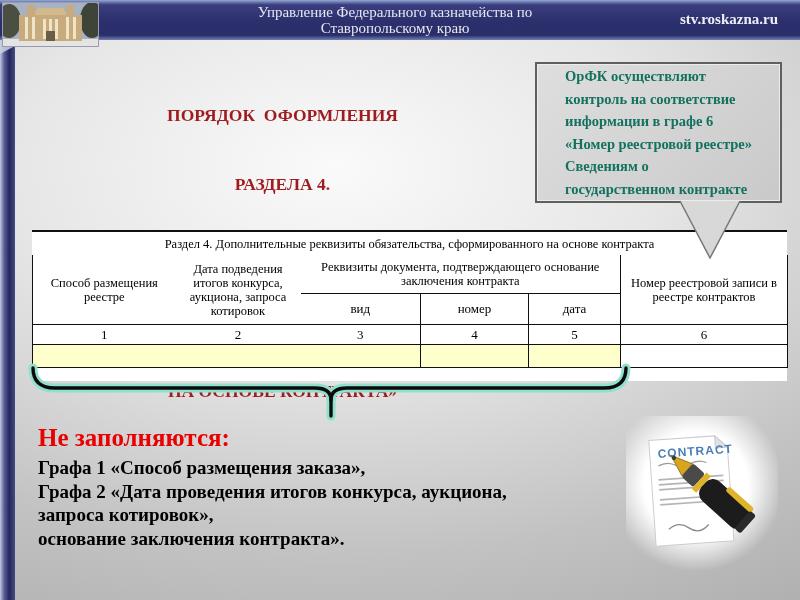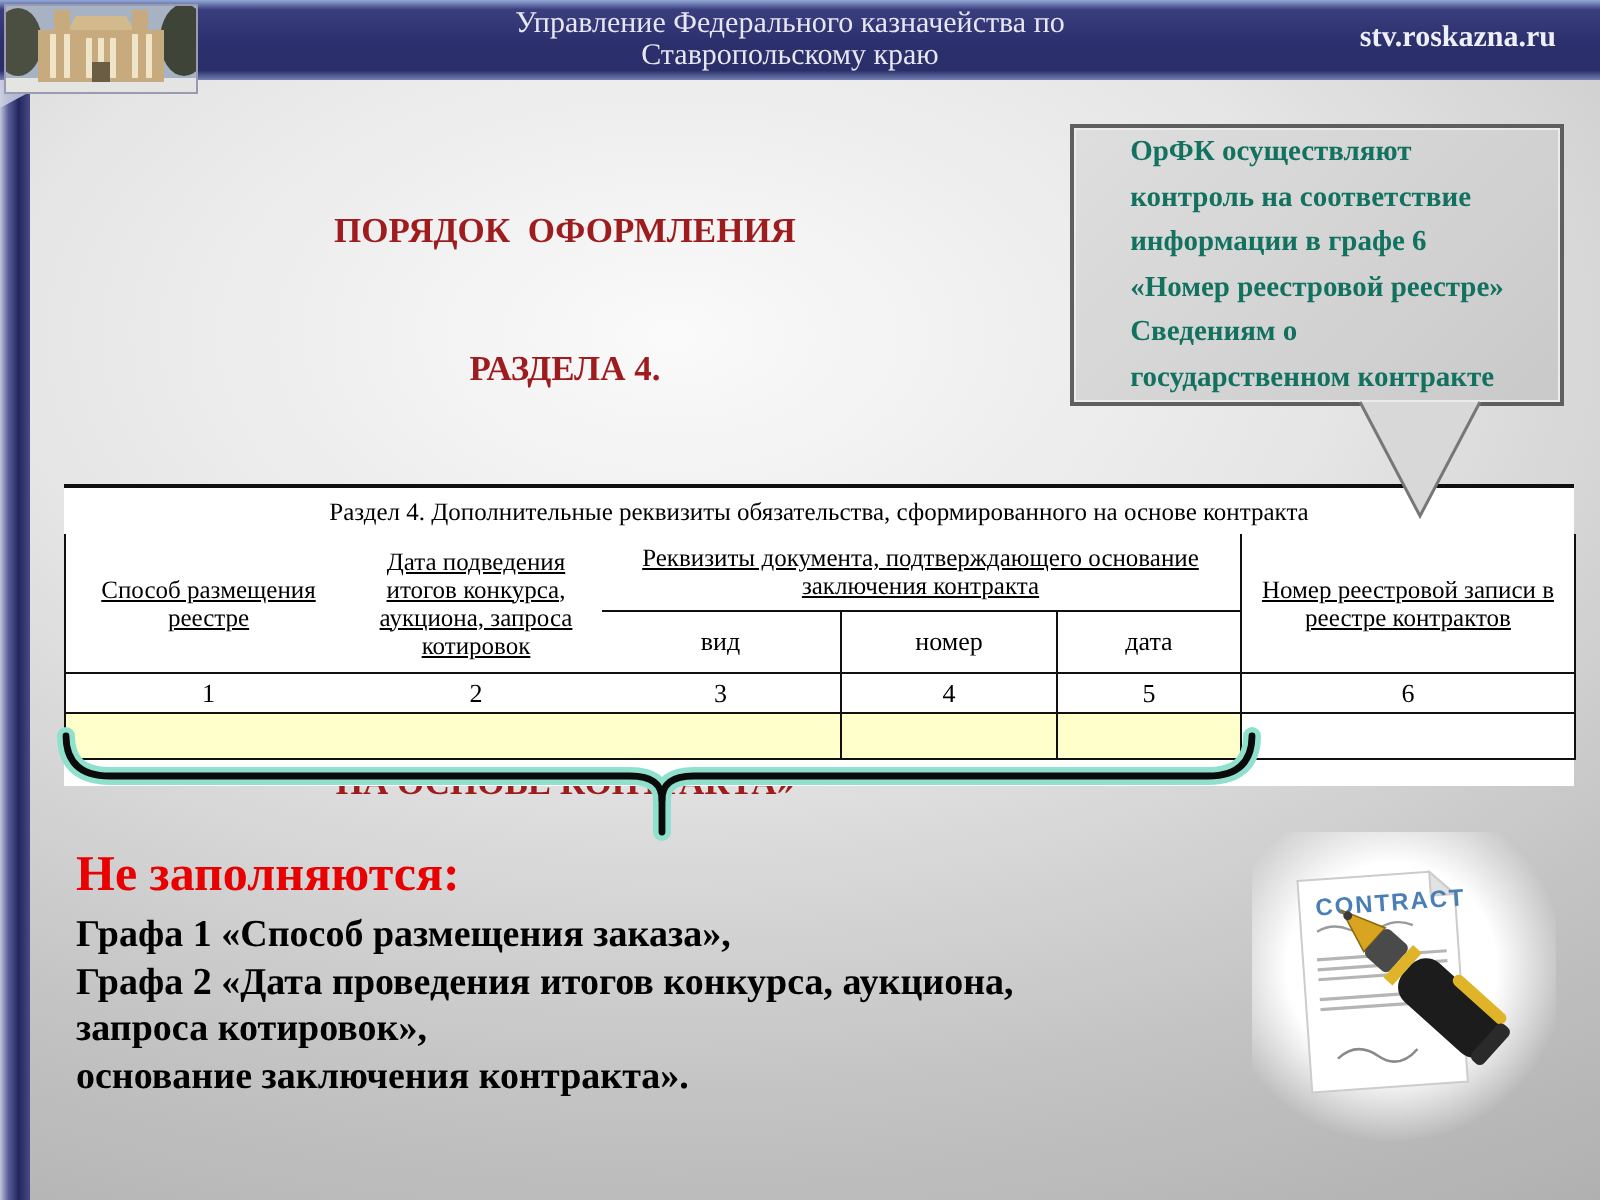--- a/index.html
+++ b/index.html
@@ -29,27 +29,27 @@
   
   .callout{position:absolute;left:535px;top:62px;width:247px;height:141px;box-sizing:border-box;
     background:linear-gradient(135deg,#dedede 0%,#d2d2d2 60%,#c9c9c9 100%);
     border:2px solid #5f5f5f;box-shadow:inset 0 0 0 1px #ececec;
     display:flex;align-items:center;justify-content:center;z-index:5;}
   .callout-text{text-align:left;color:#12725f;font-weight:bold;font-size:14.5px;line-height:22.5px;padding:0 4px;}
   .callout-tail{position:absolute;left:652px;top:200px;width:110px;height:62px;z-index:6;}
 
   
   .tablebox{position:absolute;left:32px;top:230px;width:755px;background:#ffffff;
-    border-top:2px solid #101010;padding-bottom:13px;z-index:2;margin-top:12px;}
+    border-top:2px solid #101010;padding-bottom:13px;z-index:2;}
   .t-title{text-align:center;font-size:12.5px;color:#000;padding:5px 0 3px 0;}
   table.req{width:100%;border-collapse:collapse;table-layout:fixed;font-size:12.5px;color:#000;}
   table.req td{text-align:center;vertical-align:middle;padding:1px 3px;line-height:14px;}
   .bl{border-left:1.5px solid #101010;} .br{border-right:1.5px solid #101010;}
   .bb{border-bottom:1.5px solid #101010;} .bt{border-top:1.5px solid #101010;}
-  tr.hdr td{height:36px;text-decoration:underline;} tr.sub td{height:28px;font-size:13px;}
+  tr.hdr td{height:36px;} tr.sub td{height:28px;font-size:13px;}
   tr.num td{height:17px;font-size:13px;} tr.fill td{height:20px;}
   .yellow{background:#ffffcc;}
 
   
   .brace{position:absolute;left:25px;top:363px;width:612px;height:60px;z-index:4;}
 
   
   .note{position:absolute;left:38px;top:423px;width:520px;text-align:left;}
   .note-h{color:#e90000;font-size:25px;font-weight:bold;line-height:30px;margin-bottom:3px;}
   .note-line{color:#000;font-size:19px;font-weight:bold;line-height:23.5px;}

